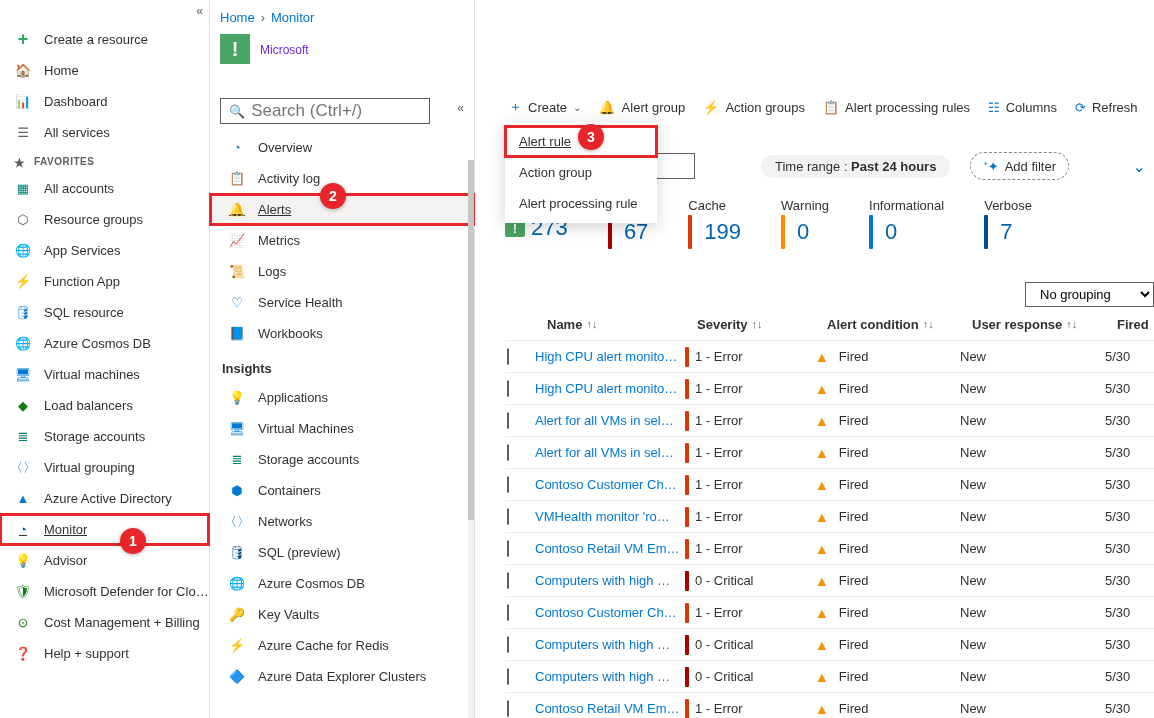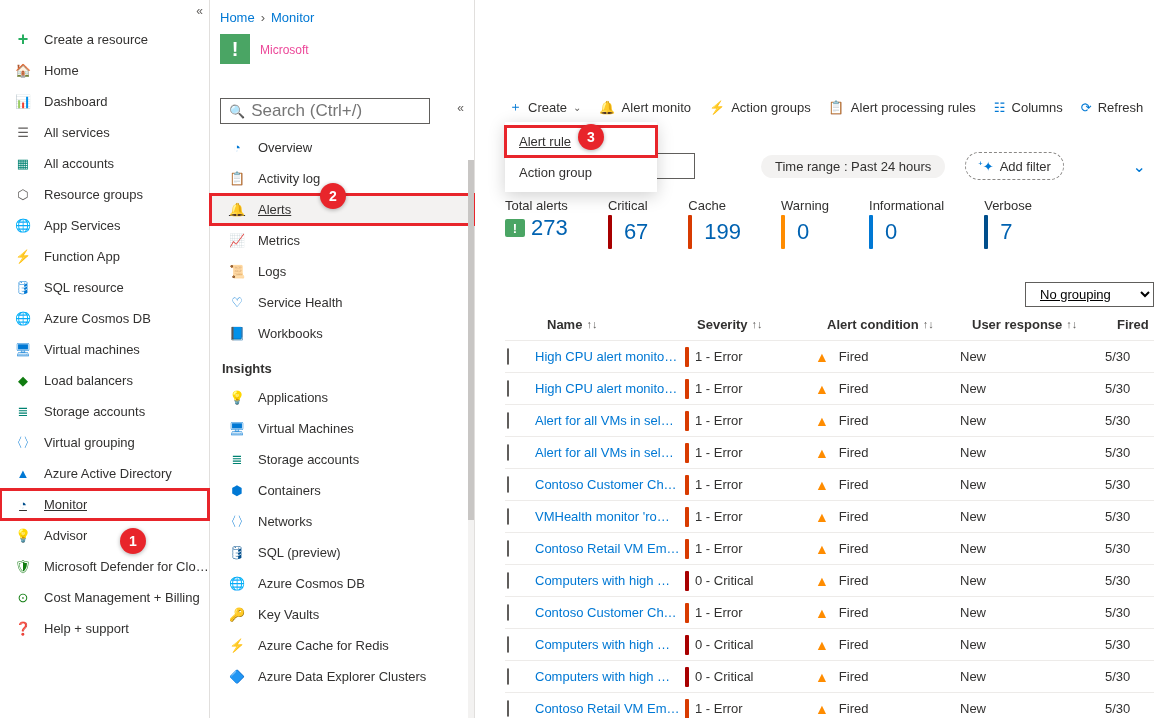--- a/index.html
+++ b/index.html
@@ -25,47 +25,47 @@
 .resource-scroll { position: absolute; right: 0; top: 160px; bottom: 0; width: 6px; background: #f3f2f1; }
 .resource-scroll-thumb { position: absolute; top: 0; left: 0; right: 0; height: 360px; background: #c8c6c4; }
 
 .main { flex: 1; position: relative; overflow: hidden; }
 .breadcrumb { position: absolute; top: 10px; left: 0; display: flex; align-items: center; font-size: 13px; gap: 6px; }
 .breadcrumb a { color: #0078d4; text-decoration: none; cursor: pointer; }
 .breadcrumb .sep { color: #605e5c; }
 .page-header { position: absolute; top: 34px; left: 0; display: flex; align-items: center; gap: 10px; }
 .page-header .ph-icon { width: 30px; height: 30px; background: #4aa564; display: flex; align-items: center; justify-content: center; color: #fff; font-weight: 700; font-size: 20px; }
 .page-header .ph-title { font-size: 22px; font-weight: 600; }
-.page-header .ph-sub { font-size: 12px; color: #ec4899; margin-top: 2px; }
+.page-header .ph-sub { font-size: 12px; color: #6d28d9; margin-top: 2px; }
 .page-header .pin { color: #605e5c; cursor: pointer; }
 .page-header .more { color: #605e5c; cursor: pointer; letter-spacing: 2px; }
 
 .toolbar { position: absolute; top: 98px; left: 34px; right: 0; display: flex; align-items: center; gap: 18px; font-size: 13px; }
 .tb-btn { display: flex; align-items: center; gap: 6px; cursor: pointer; color: #323130; }
 .tb-btn .tb-icon { color: #0078d4; display: inline-flex; }
 
 .create-menu { position: absolute; top: 122px; left: 30px; width: 152px; background: #fff; box-shadow: 0 4px 16px rgba(0,0,0,.18); z-index: 15; padding: 4px 0; }
 .create-menu-item { padding: 8px 14px; cursor: pointer; }
 
 .filter-row { position: absolute; top: 152px; left: 30px; right: 0; display: flex; align-items: center; gap: 20px; }
 .sub-box { width: 190px; height: 26px; border: 1px solid #605e5c; }
 .pill { padding: 4px 14px; border-radius: 14px; background: #f3f2f1; font-size: 13px; }
-.pill .strong { font-weight: 400; }
+.pill .strong { font-weight: 700; }
 .add-filter { display: flex; align-items: center; gap: 6px; padding: 4px 12px; border: 1px dashed #8a8886; border-radius: 14px; color: #323130; cursor: pointer; }
 .chevron-sm { color: #0078d4; }
 
 .stats-row { position: absolute; top: 198px; left: 30px; display: flex; gap: 40px; }
 .stat { display: flex; flex-direction: column; }
 .stat-label { font-size: 13px; color: #323130; margin-bottom: 2px; }
 .stat-val { font-size: 22px; color: #0062b1; font-weight: 400; display: flex; align-items: center; gap: 6px; }
 .stat-val .totalalerts-icon { width: 20px; height: 18px; background: #4aa564; display: inline-flex; align-items: center; justify-content: center; color: #fff; font-size: 13px; font-weight: 700; border-radius: 2px; }
 .stat-bar { width: 4px; height: 34px; display: inline-block; margin-right: 6px; border-radius: 1px; }
 
 .group-row { position: absolute; top: 282px; right: 0; }
-.group-select { border: 1px solid #605e5c; padding: 3px 26px 3px 10px; font-size: 13px; background: #fff; text-decoration: underline; }
+.group-select { border: 1px solid #605e5c; padding: 3px 26px 3px 10px; font-size: 13px; background: #fff; }
 
 .table { position: absolute; top: 308px; left: 30px; right: 0; }
 .thead, .trow { display: grid; grid-template-columns: 30px 150px 130px 145px 145px 60px; align-items: center; height: 32px; border-top: 1px solid #edebe9; }
 .thead { font-weight: 600; border-top: none; }
 .th { display: flex; align-items: center; gap: 4px; cursor: pointer; padding-left: 12px; }
 .sort-icon { font-size: 11px; color: #605e5c; }
 .chk { width: 16px; height: 16px; border: 1px solid #605e5c; border-radius: 2px; margin-left: 2px; }
 .name-cell { color: #0078d4; white-space: nowrap; overflow: hidden; text-overflow: ellipsis; cursor: pointer; }
 .sev-cell { display: flex; align-items: center; gap: 6px; }
 .sev-bar { width: 4px; height: 20px; border-radius: 1px; }
@@ -99,20 +99,21 @@
     <span class="nav-label">Home</span>
   </div>
   <div class="nav-item">
     <span class="nav-icon i-blue">📊</span>
     <span class="nav-label">Dashboard</span>
   </div>
   <div class="nav-item">
     <span class="nav-icon i-gray">☰</span>
     <span class="nav-label">All services</span>
   </div>
+  <div class="fav-header">FAVORITES</div>
   <div id="fav-list">
       <div class="nav-item">
         <span class="nav-icon i-teal">▦</span>
         <span class="nav-label">All accounts</span>
       </div>
       <div class="nav-item">
         <span class="nav-icon i-gray">⬡</span>
         <span class="nav-label">Resource groups</span>
       </div>
       <div class="nav-item">
@@ -277,21 +278,21 @@
 
   <div class="main">
     <div class="toolbar">
       <div class="tb-btn">
         <span class="tb-icon">＋</span>
         <span>Create</span>
         <span style="font-size:10px;color:#605e5c;">⌄</span>
       </div>
       <div class="tb-btn">
         <span class="tb-icon">🔔</span>
-        <span>Alert monito</span>
+        <span>Alert group</span>
       </div>
       <div class="tb-btn">
         <span class="tb-icon">⚡</span>
         <span>Action groups</span>
       </div>
       <div class="tb-btn">
         <span class="tb-icon">📋</span>
         <span>Alert processing rules</span>
       </div>
       <div class="tb-btn">
@@ -300,20 +301,21 @@
       </div>
       <div class="tb-btn">
         <span class="tb-icon">⟳</span>
         <span>Refresh</span>
       </div>
     </div>
 
     <div class="create-menu">
       <div class="create-menu-item highlight-box">Alert rule</div>
       <div class="create-menu-item">Action group</div>
+      <div class="create-menu-item">Alert processing rule</div>
     </div>
     <div class="callout" style="left:103px; top:124px;">3</div>
 
     <div class="filter-row">
       <div class="sub-box"></div>
       <div style="width:26px"></div>
       <div class="pill">
         <span>Time range : </span><span class="strong">Past 24 hours</span>
       </div>
       <div class="add-filter">

